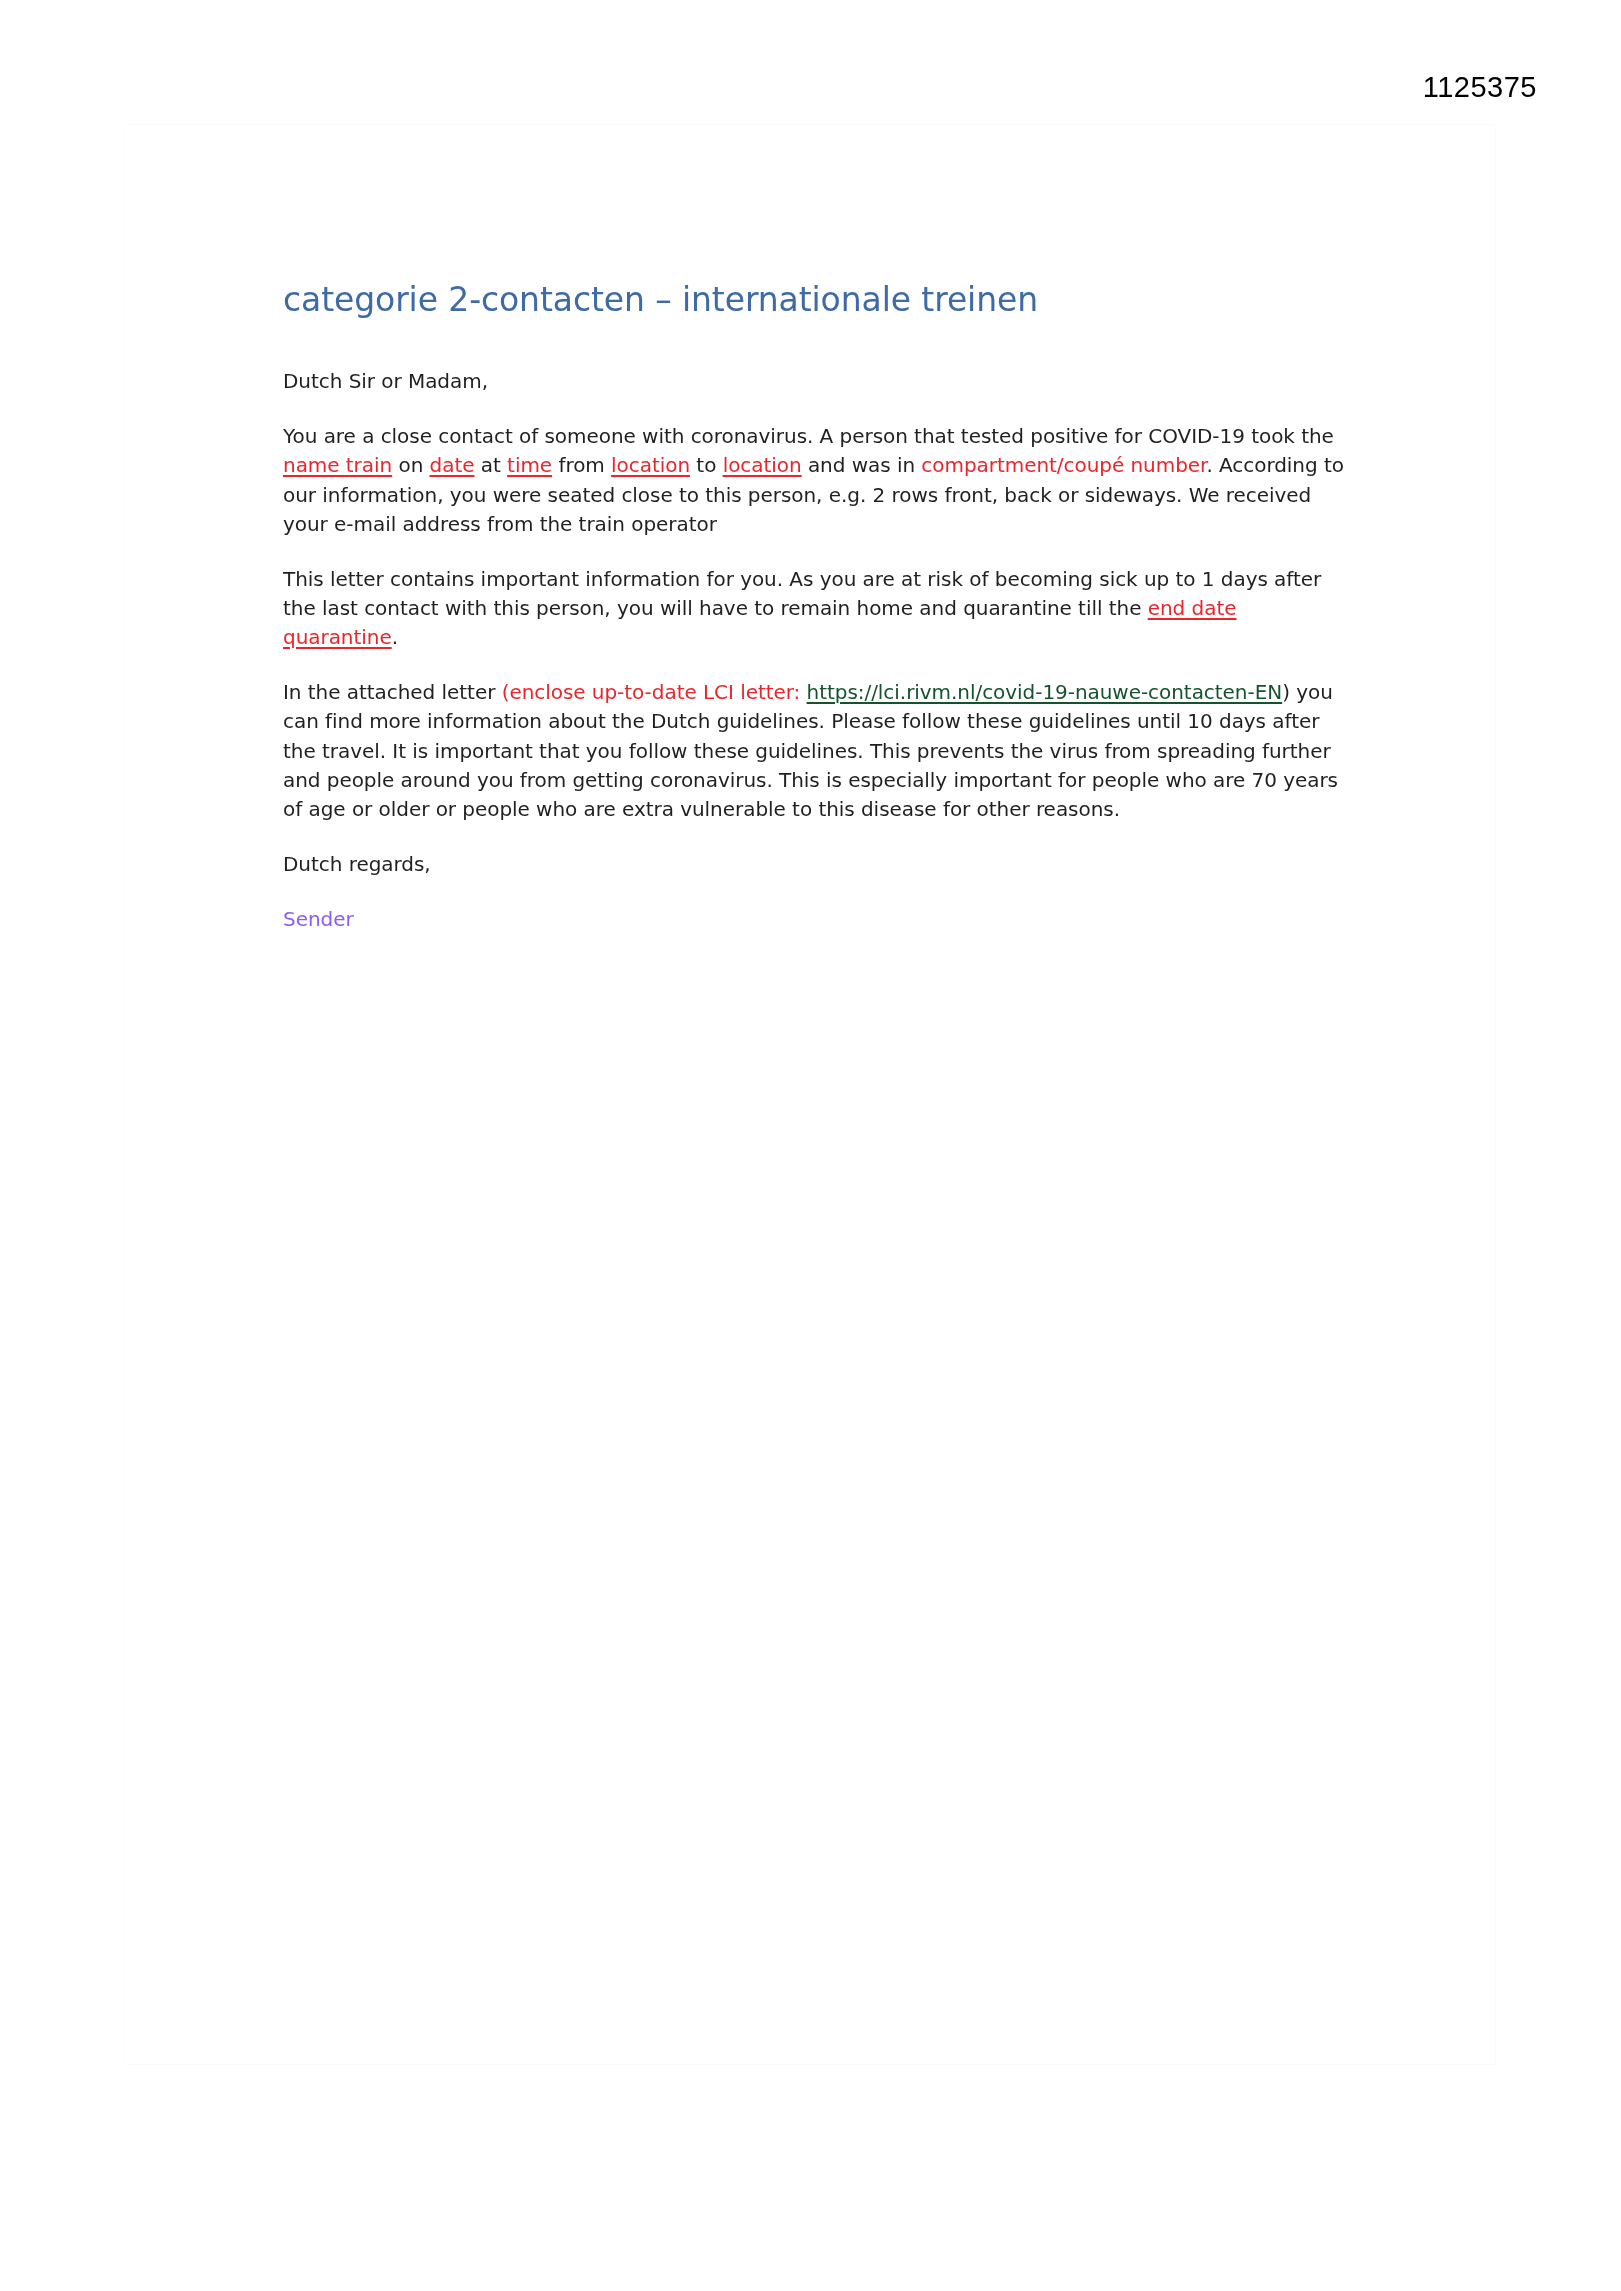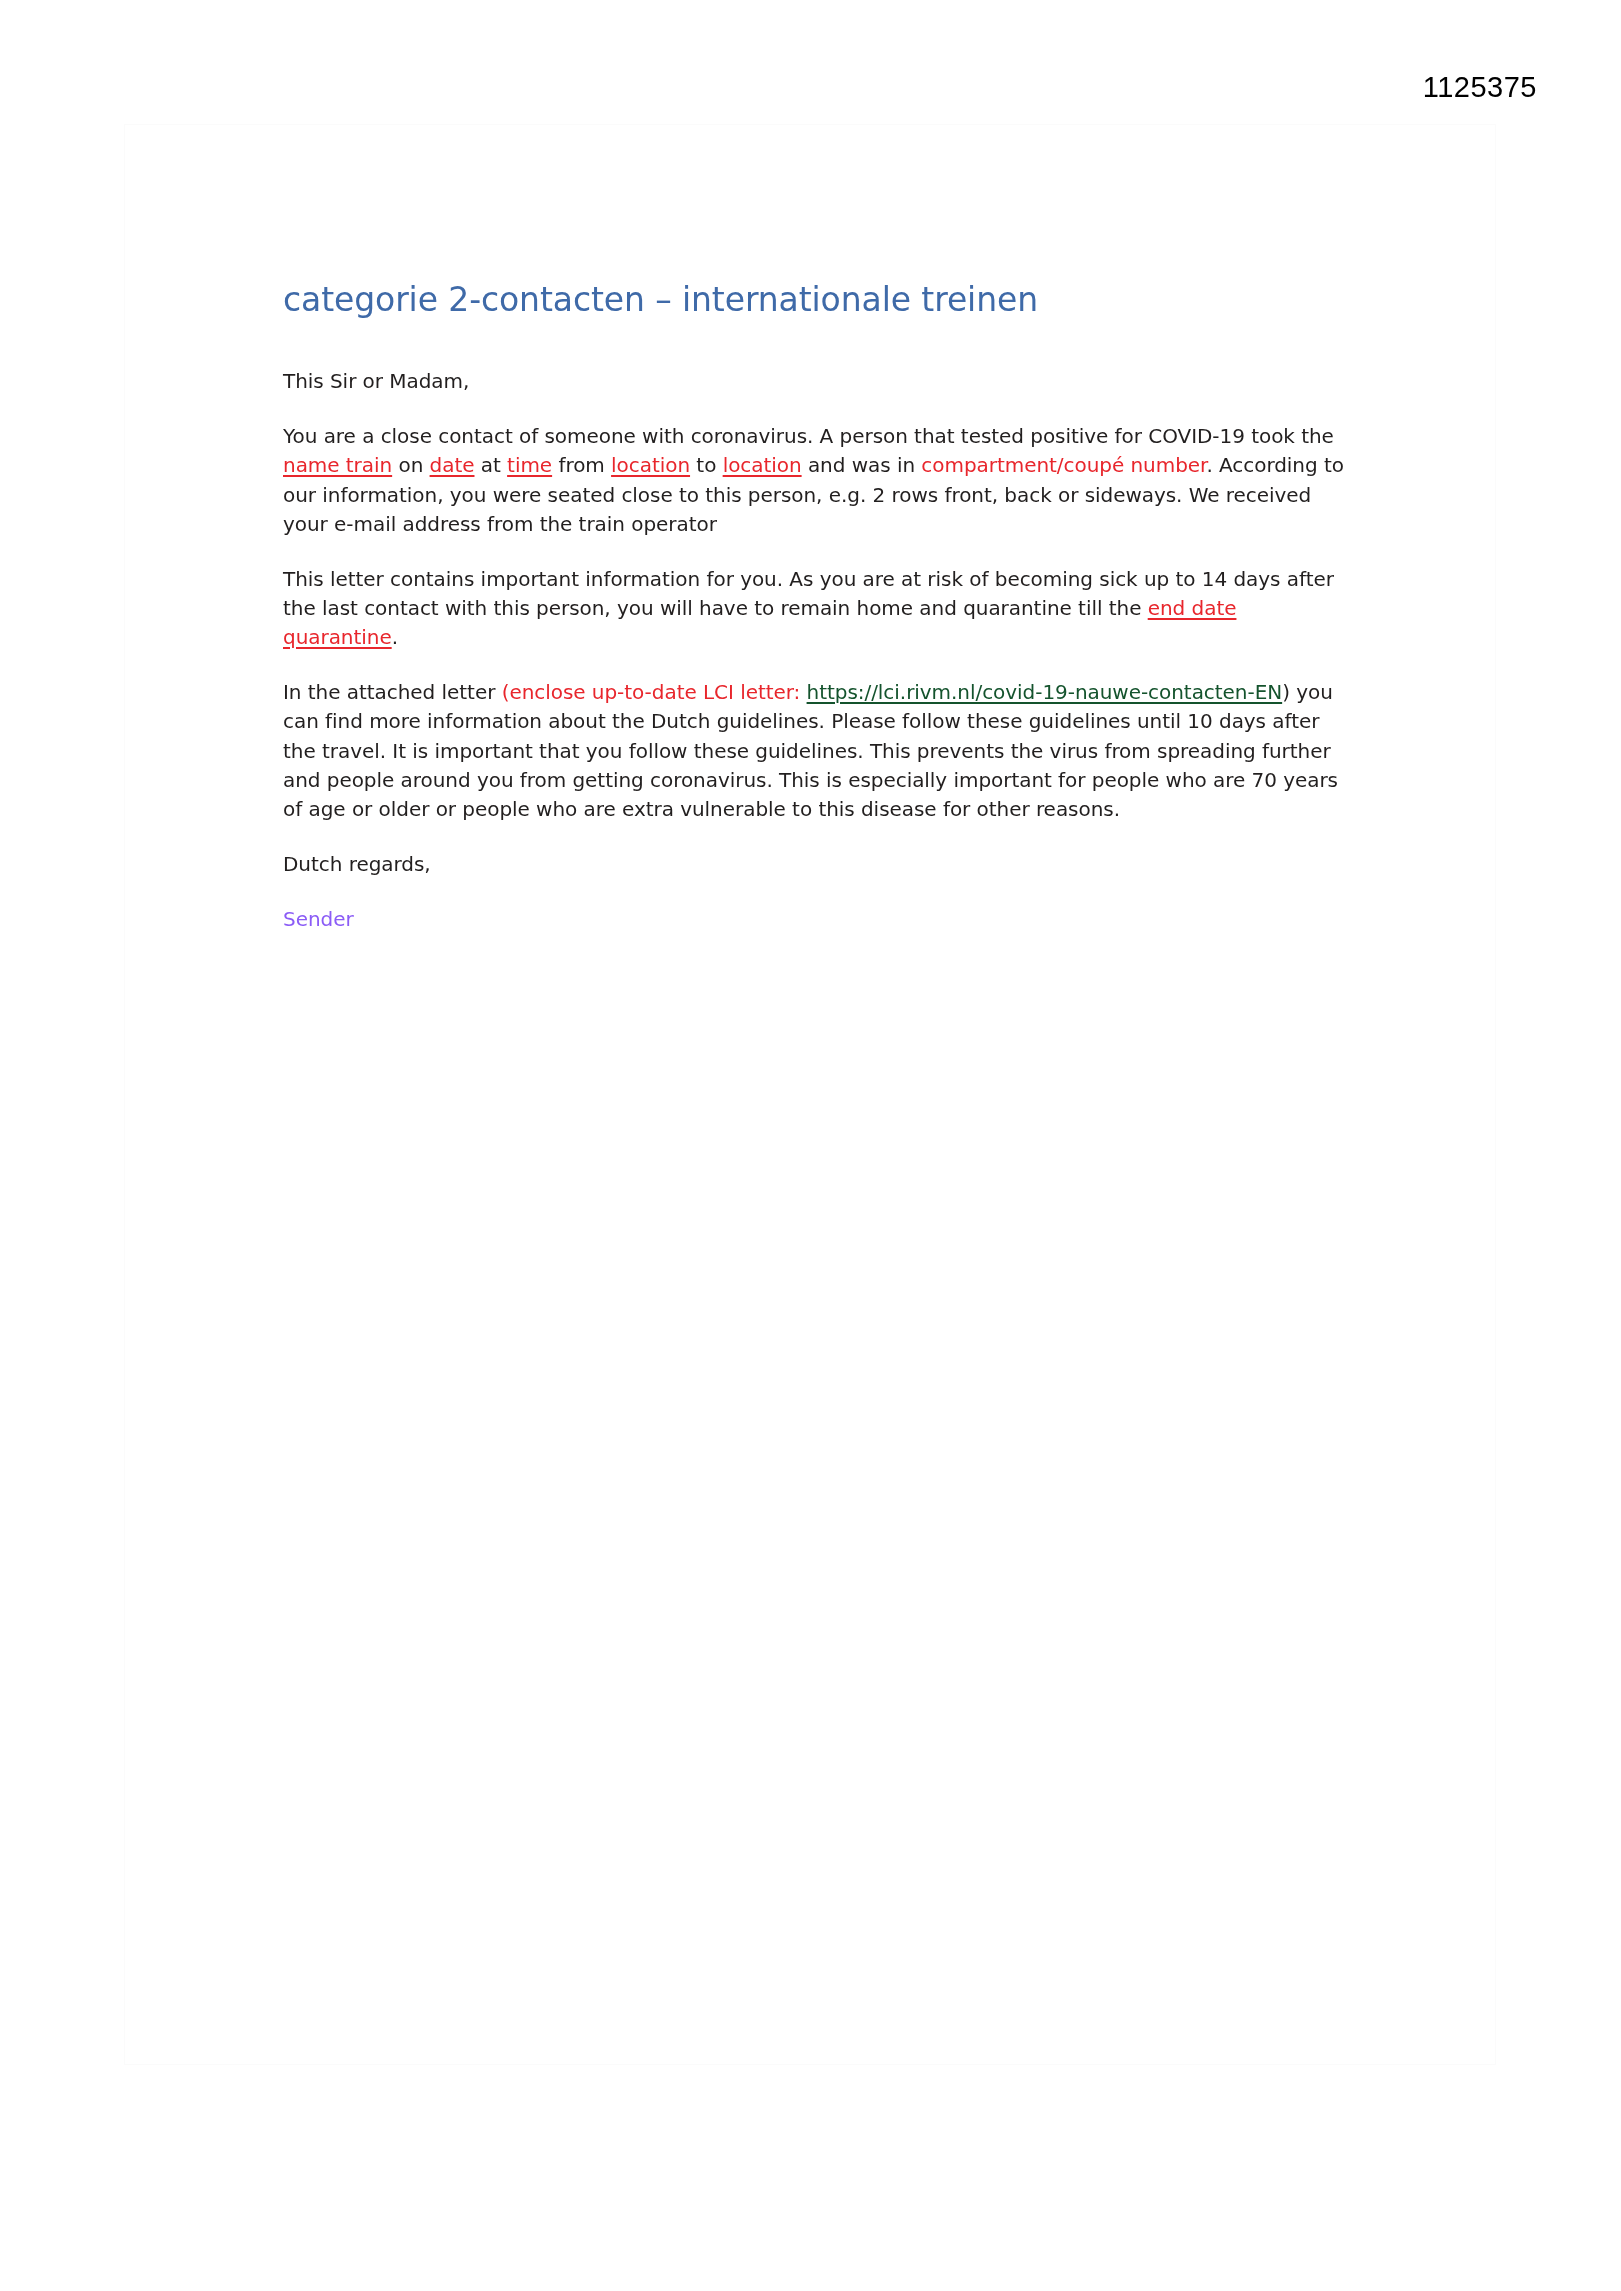--- a/index.html
+++ b/index.html
@@ -103,26 +103,26 @@
 
 <div class="folio">1125375</div>
 
 <div class="content">
 
   <h1 class="doc-title">
     <span class="tline">categorie 2-contacten – internationale treinen</span>
   </h1>
 
   <p class="para salutation">
-    <span>This Sir or Madam,</span>
+    <span>Dutch Sir or Madam,</span>
   </p>
 
   <p class="para"><span>You are a close contact of someone with coronavirus. A person that tested positive for COVID-19 took the </span><span class="ph">name train</span><span> on </span><span class="ph">date</span><span> at </span><span class="ph">time</span><span> from </span><span class="ph">location</span><span> to </span><span class="ph">location</span><span> and was in </span><span class="ph-plain">compartment/coupé number</span><span>.  According to our information, you were seated close to this person, e.g. 2 rows front, back or sideways. We received your e-mail address from the train operator</span></p>
 
-  <p class="para"><span>This letter contains important information for you. As you are at risk of becoming sick up to 14 days after the last contact with this person, you will have to remain home and quarantine till the </span><span class="ph">end date quarantine</span><span>.</span></p>
+  <p class="para"><span>This letter contains important information for you. As you are at risk of becoming sick up to 1 days after the last contact with this person, you will have to remain home and quarantine till the </span><span class="ph">end date quarantine</span><span>.</span></p>
 
   <p class="para"><span>In the attached letter </span><span class="ph-plain">(enclose up-to-date LCI letter: </span><span class="lnk">https://lci.rivm.nl/covid-19-nauwe-contacten-EN</span><span>) you can find more information about the Dutch guidelines. Please follow these guidelines until 10 days after the travel. It is important that you follow these guidelines. This prevents the virus from spreading further and people around you from getting coronavirus. This is especially important for people who are 70 years of age or older or people who are extra vulnerable to this disease for other reasons.</span></p>
 
   <p class="para gap-before-regards">
     <span>Dutch regards,</span>
   </p>
 
   <p class="para gap-before-sender">
     <span class="sender">Sender</span>
   </p>

